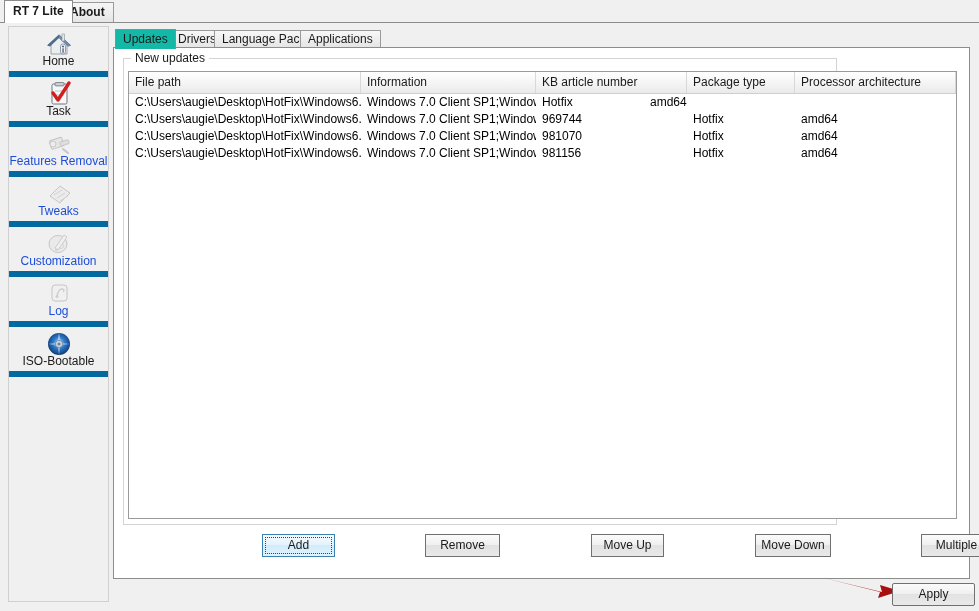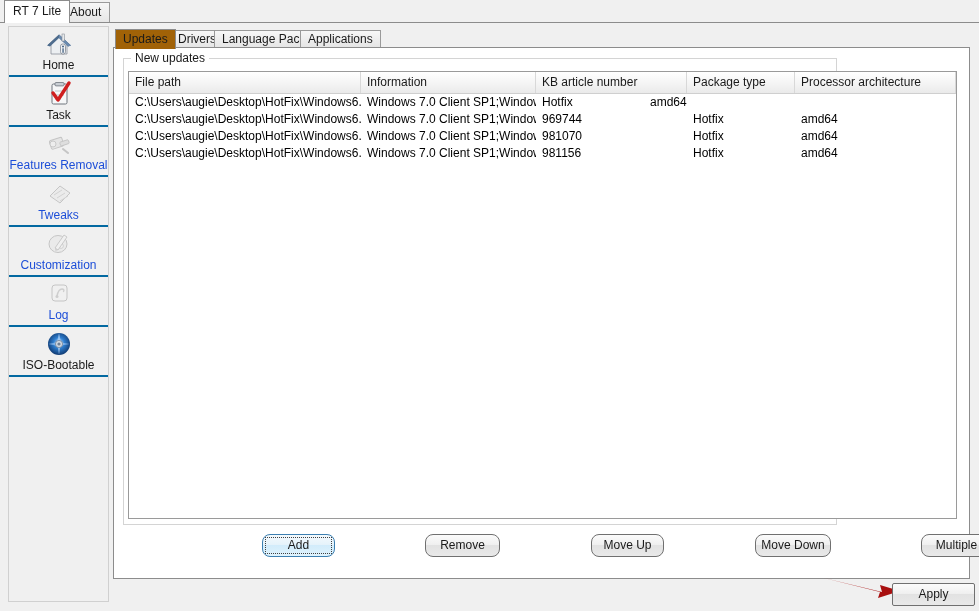--- a/index.html
+++ b/index.html
@@ -23,20 +23,21 @@
     background: #f0f0f0;
     box-sizing: border-box;
   }
 
   
   .outer-tabstrip {
     position: absolute;
     left: 0; top: 0;
     width: 844px; height: 22px;
     background: #f0f0f0;
+    font-weight: bold;
   }
   .outer-tab {
     position: absolute;
     top: 2px;
     height: 20px;
     box-sizing: border-box;
     border: 1px solid #9a9a9a;
     border-bottom: none;
     background: linear-gradient(to bottom, #f6f6f6 0%, #e6e6e6 100%);
     font-size: 12px;
@@ -86,21 +87,21 @@
     width: 101px; height: 576px;
     background: #f0f0f0;
     border: 1px solid #d0d0d0;
     box-sizing: border-box;
   }
   .side-item {
     position: relative;
     width: 99px;
     height: 50px;
     box-sizing: border-box;
-    border-bottom: 2px solid #0369a1;
+    border-bottom: 6px solid #0369a1;
     background: #f0f0f0;
     cursor: default;
     overflow: hidden;
   }
   .side-item.disabled { cursor: default; }
   .side-icon {
     position: absolute;
     left: 50%;
     top: 3px;
     transform: translateX(-50%);
@@ -149,21 +150,21 @@
     line-height: 16px;
     padding: 0 7px;
     color: #1a1a1a;
     cursor: default;
     white-space: nowrap;
   }
   .inner-tab.active {
     top: 0px;
     height: 20px;
     line-height: 18px;
-    background: #a16207;
+    background: #14b8a6;
     z-index: 3;
     border-color: #8c8c8c;
   }
   #inner-tab-0 { left: 2px; }
   #inner-tab-1 { left: 57px; }
   #inner-tab-2 { left: 101px; }
   #inner-tab-3 { left: 187px; }
 
   .inner-panel {
     position: absolute;
@@ -244,21 +245,21 @@
     position: absolute;
     left: 0; top: 486px;
     width: 857px; height: 30px;
   }
   .btn {
     position: absolute;
     top: 0;
     height: 23px;
     box-sizing: border-box;
     border: 1px solid #707070;
-    border-radius: 8px;
+    border-radius: 0;
     background: linear-gradient(to bottom, #fbfbfb 0%, #f0f0f0 45%, #e2e2e2 50%, #e9e9e9 100%);
     font-size: 12px;
     line-height: 21px;
     text-align: center;
     color: #1a1a1a;
     cursor: default;
     white-space: nowrap;
   }
   .btn.focused {
     border: 1px solid #3c7fb1;

